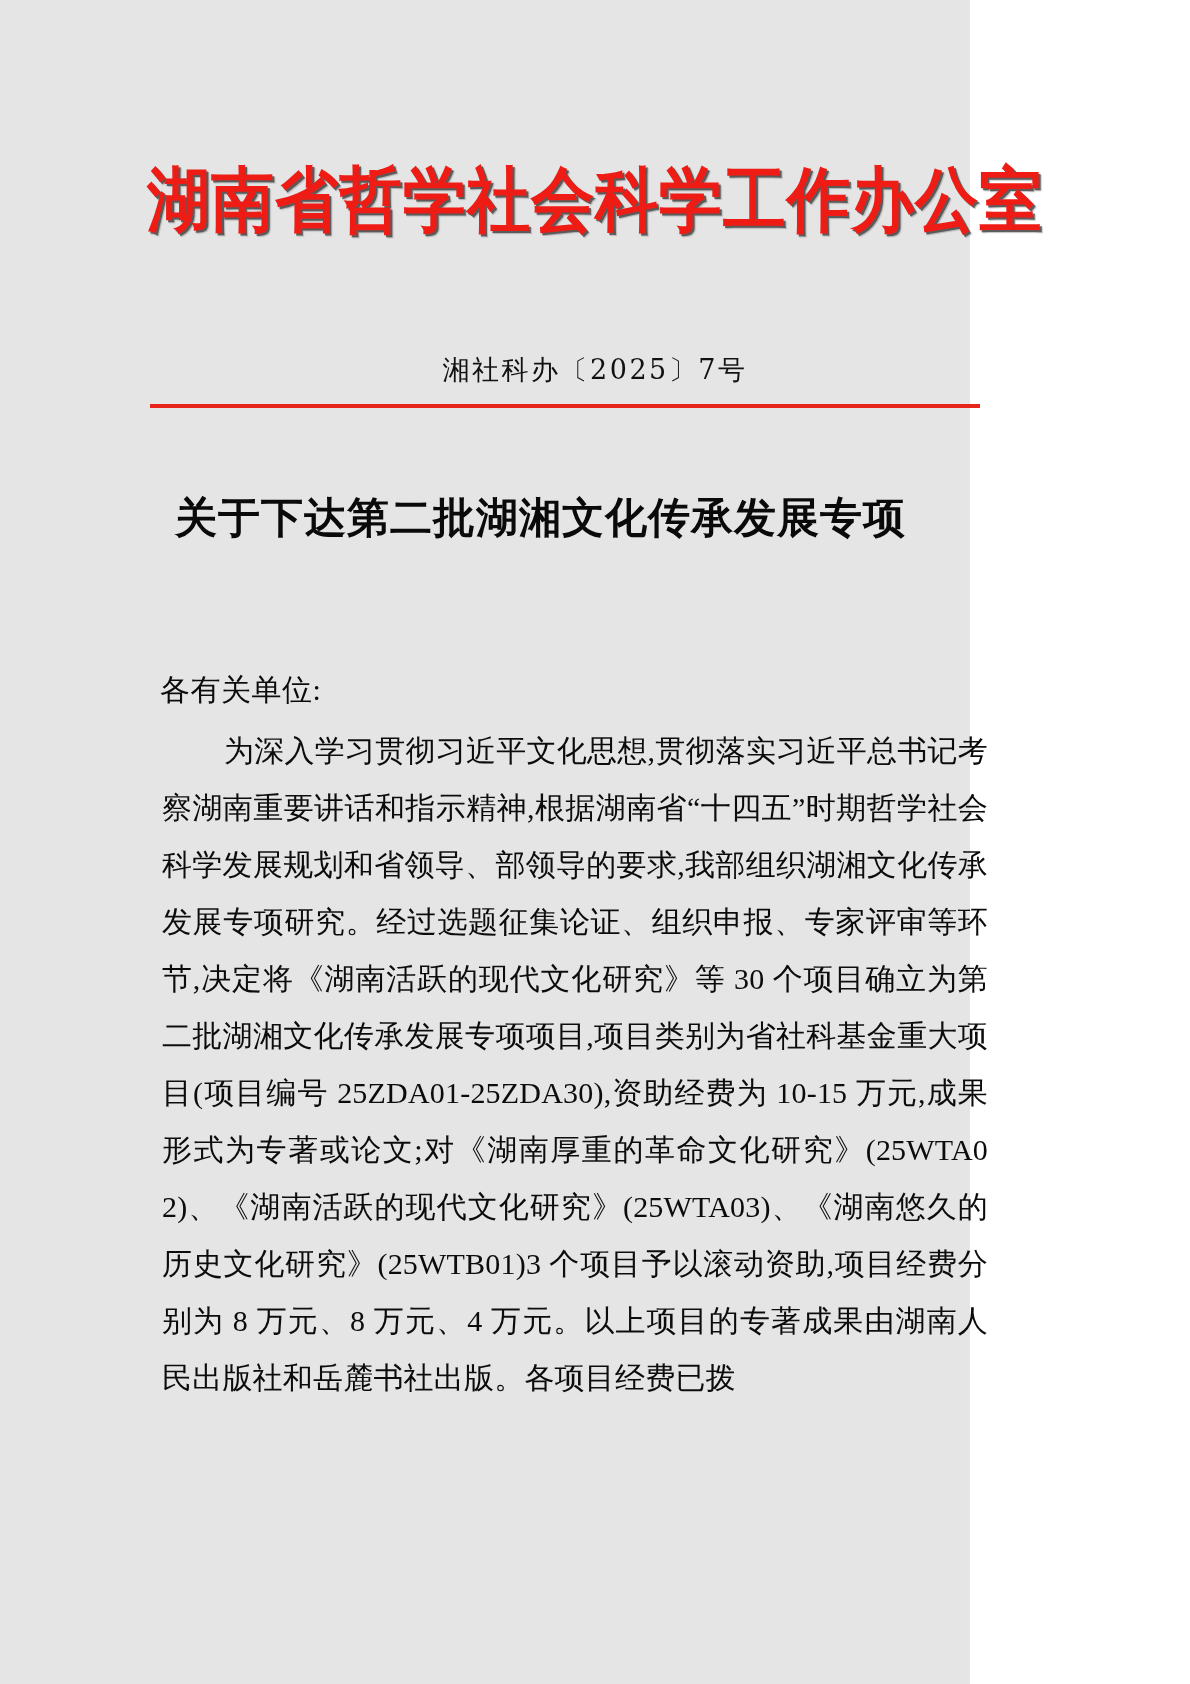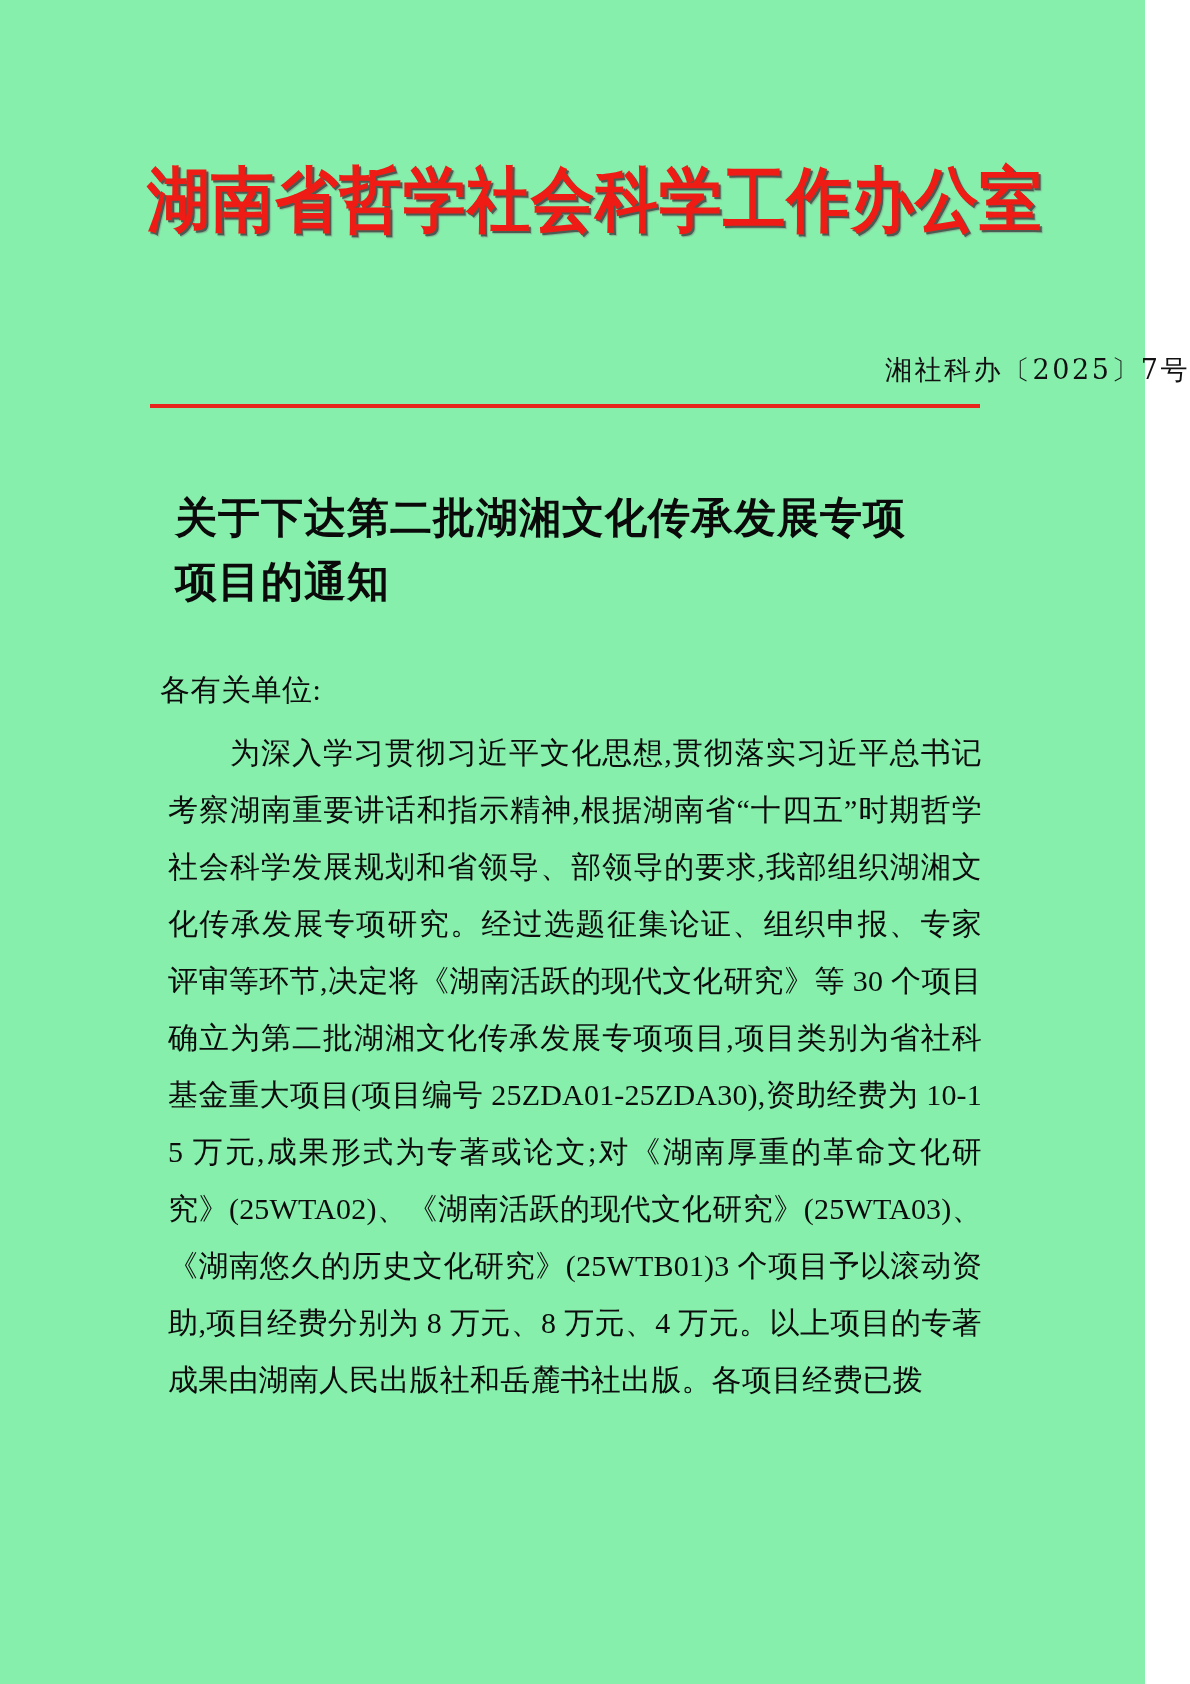--- a/index.html
+++ b/index.html
@@ -11,23 +11,23 @@
     width: 1190px;
     height: 1684px;
     font-family: "DejaVu Sans", "Liberation Sans", sans-serif;
     color: #000000;
     overflow: hidden;
     position: relative;
   }
 
   .page {
     position: relative;
-    width: 1145px;
+    width: 970px;
     height: 1684px;
-    background: #86efac;
+    background: #e5e5e5;
     box-sizing: border-box;
   }
 
   
   .masthead {
     position: absolute;
     left: 0;
     top: 168px;
     width: 1190px;
     text-align: center;
@@ -47,21 +47,21 @@
     transform-origin: center center;
     white-space: nowrap;
   }
 
   
   .doc-number-row {
     position: absolute;
     left: 0;
     top: 352px;
     width: 1190px;
-    text-align: right;
+    text-align: center;
   }
   .doc-number {
     display: inline-block;
     font-family: "DejaVu Serif", "Liberation Serif", serif;
     font-size: 27px;
     letter-spacing: 2.5px;
     color: #111111;
     white-space: nowrap;
   }
 
@@ -103,21 +103,21 @@
     font-size: 30px;
     color: #0c0c0c;
   }
   .salutation {
     font-size: 30px;
     line-height: 52px;
     letter-spacing: 0.5px;
     margin: 0 0 6px 0;
   }
   .para {
-    margin: 8px;
+    margin: 2px;
     line-height: 57px;
     letter-spacing: 0.2px;
     text-align: justify;
     text-justify: inter-ideograph;
     text-indent: 62px;
     word-break: break-all;
   }
 </style>
 </head>
 <body>
@@ -129,21 +129,20 @@
   </div>
 
   <div class="doc-number-row">
     <span class="doc-number">湘社科办〔2025〕7号</span>
   </div>
 
   <div class="red-rule"></div>
 
   <div class="doc-title">
     <span class="tline">关于下达第二批湖湘文化传承发展专项</span>
-    <span class="tline">项目的通知</span>
   </div>
 
   <div class="body-block">
     <p class="salutation">各有关单位:</p>
     <p class="para">为深入学习贯彻习近平文化思想,贯彻落实习近平总书记考察湖南重要讲话和指示精神,根据湖南省“十四五”时期哲学社会科学发展规划和省领导、部领导的要求,我部组织湖湘文化传承发展专项研究。经过选题征集论证、组织申报、专家评审等环节,决定将《湖南活跃的现代文化研究》等 30 个项目确立为第二批湖湘文化传承发展专项项目,项目类别为省社科基金重大项目(项目编号 25ZDA01-25ZDA30),资助经费为 10-15 万元,成果形式为专著或论文;对《湖南厚重的革命文化研究》(25WTA02)、《湖南活跃的现代文化研究》(25WTA03)、《湖南悠久的历史文化研究》(25WTB01)3 个项目予以滚动资助,项目经费分别为 8 万元、8 万元、4 万元。以上项目的专著成果由湖南人民出版社和岳麓书社出版。各项目经费已拨</p>
   </div>
 
 </div>
 
 </body></html>

